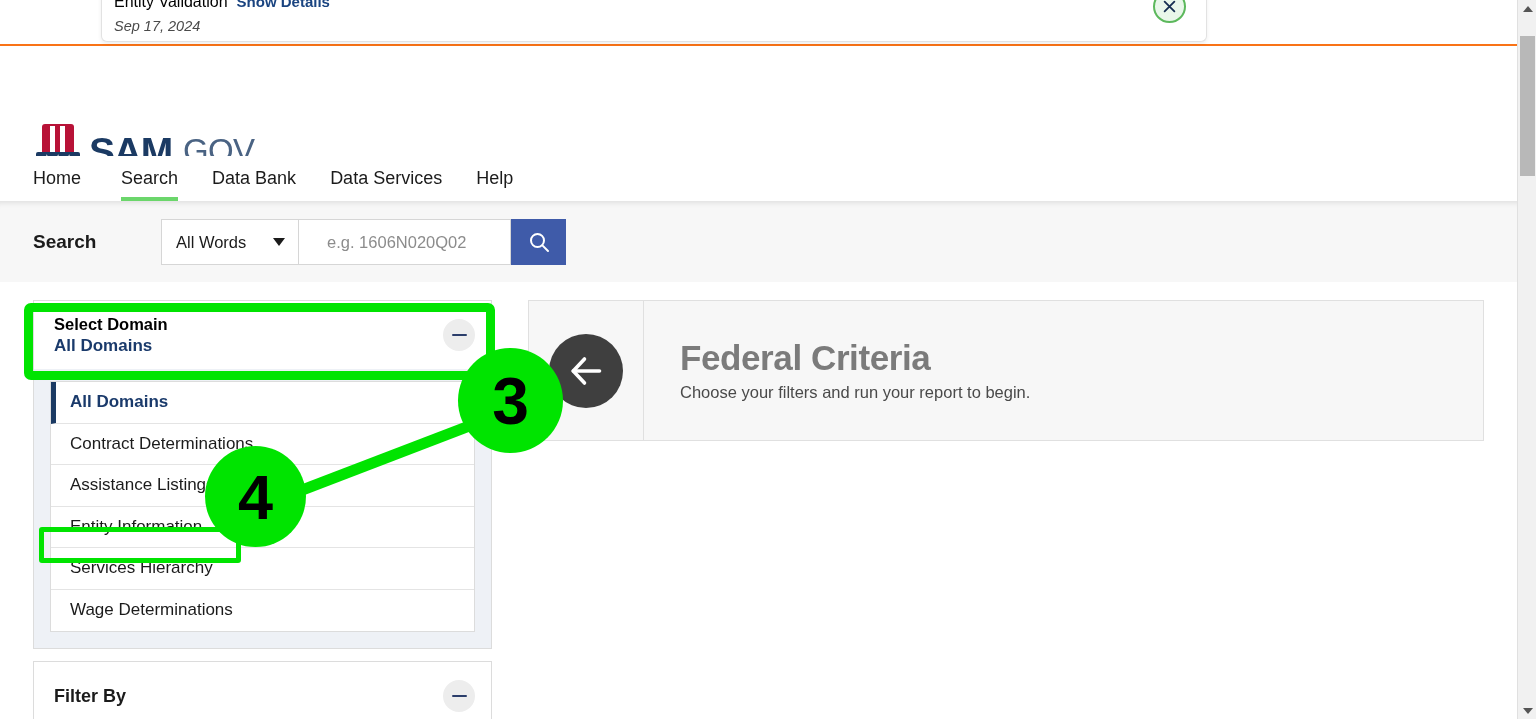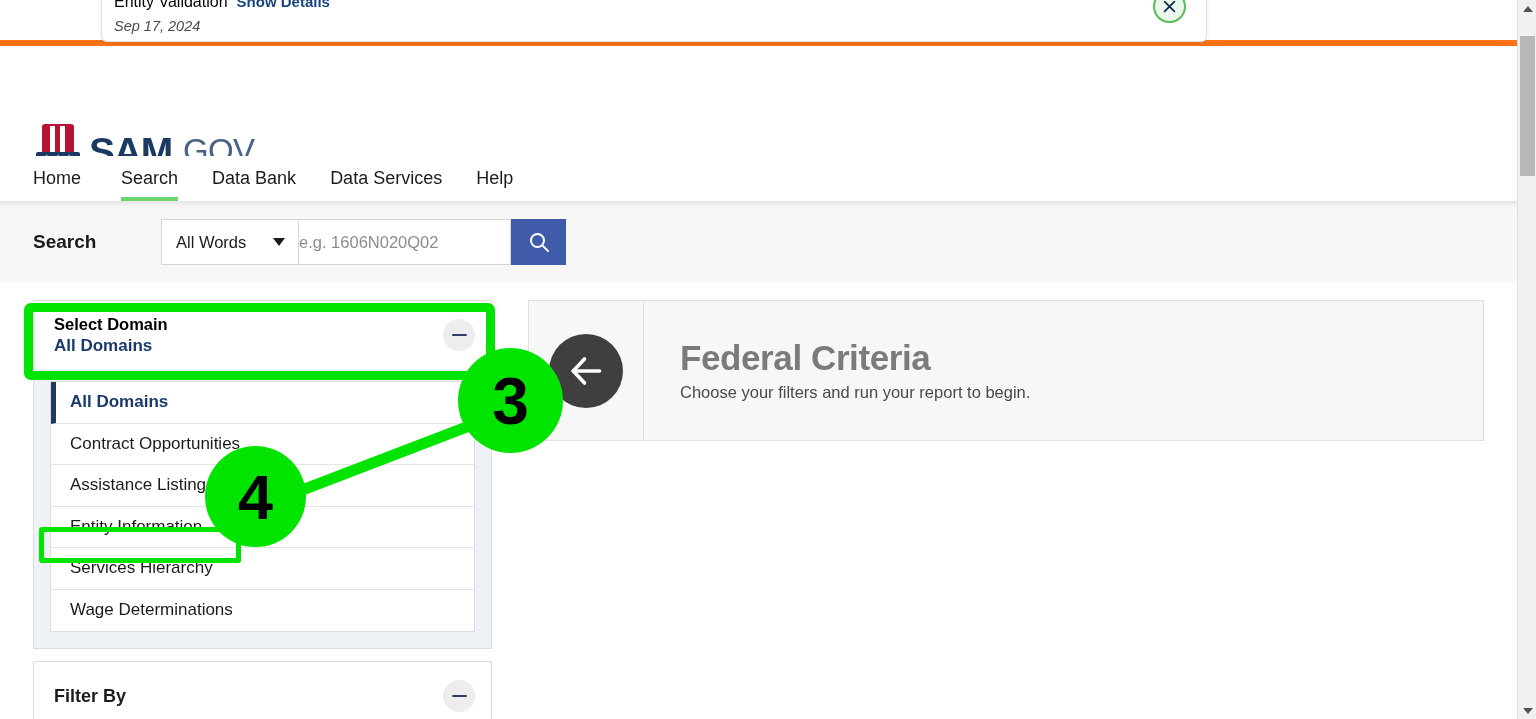--- a/index.html
+++ b/index.html
@@ -23,21 +23,21 @@
     overflow: hidden;
     background: #ffffff;
   }
 
   
   .alert-strip {
     position: relative;
     width: 1517px;
     height: 46px;
     background: #ffffff;
-    border-bottom: 6px solid #f97316;
+    border-bottom: 2px solid #f97316;
   }
   .alert-card {
     position: absolute;
     left: 101px; top: -26px;
     width: 1106px; height: 68px;
     background: #ffffff;
     border: 1px solid #e2e2e2;
     border-top: none;
     border-radius: 0 0 6px 6px;
     box-shadow: 0 2px 4px rgba(0,0,0,0.07);
@@ -193,21 +193,21 @@
     border-right: 6px solid transparent;
     border-top: 8px solid #1b1b1b;
   }
   .search-input {
     width: 213px;
     background: #ffffff;
     border: 1px solid #d6d6d6;
     font-family: "Liberation Sans", sans-serif;
     font-size: 16.5px;
     color: #1b1b1b;
-    padding: 0 0;
+    padding: 0 28px;
     outline: none;
   }
   .search-input::placeholder { color: #8c8c8c; }
   .search-submit {
     width: 55px;
     background: #3f5ba9;
     border: none;
     display: flex; align-items: center; justify-content: center;
     cursor: pointer;
   }
@@ -476,21 +476,21 @@
             <div class="collapse-btn">
               <span class="bar"></span>
             </div>
           </div>
           <div class="domain-body">
             <div class="domain-list">
               <div class="domain-item selected">
                   <span>All Domains</span>
                 </div>
               <div class="domain-item">
-                  <span>Contract Opportunities</span>
+                  <span>Contract Determinations</span>
                 </div>
               <div class="domain-item">
                   <span>Assistance Listings</span>
                 </div>
               <div class="domain-item">
                   <span>Entity Information</span>
                 </div>
               <div class="domain-item">
                   <span>Services Hierarchy</span>
                 </div>

